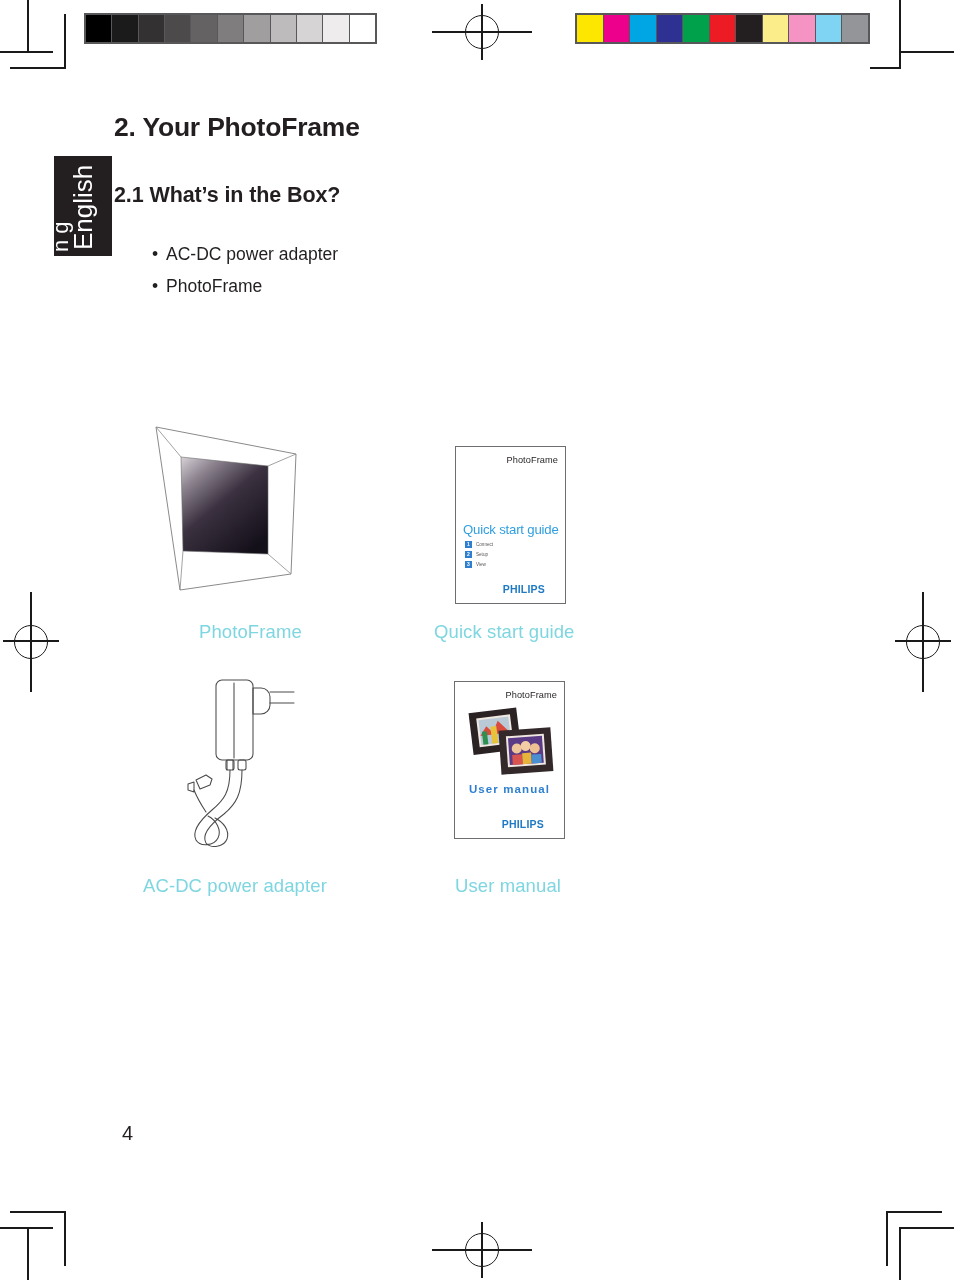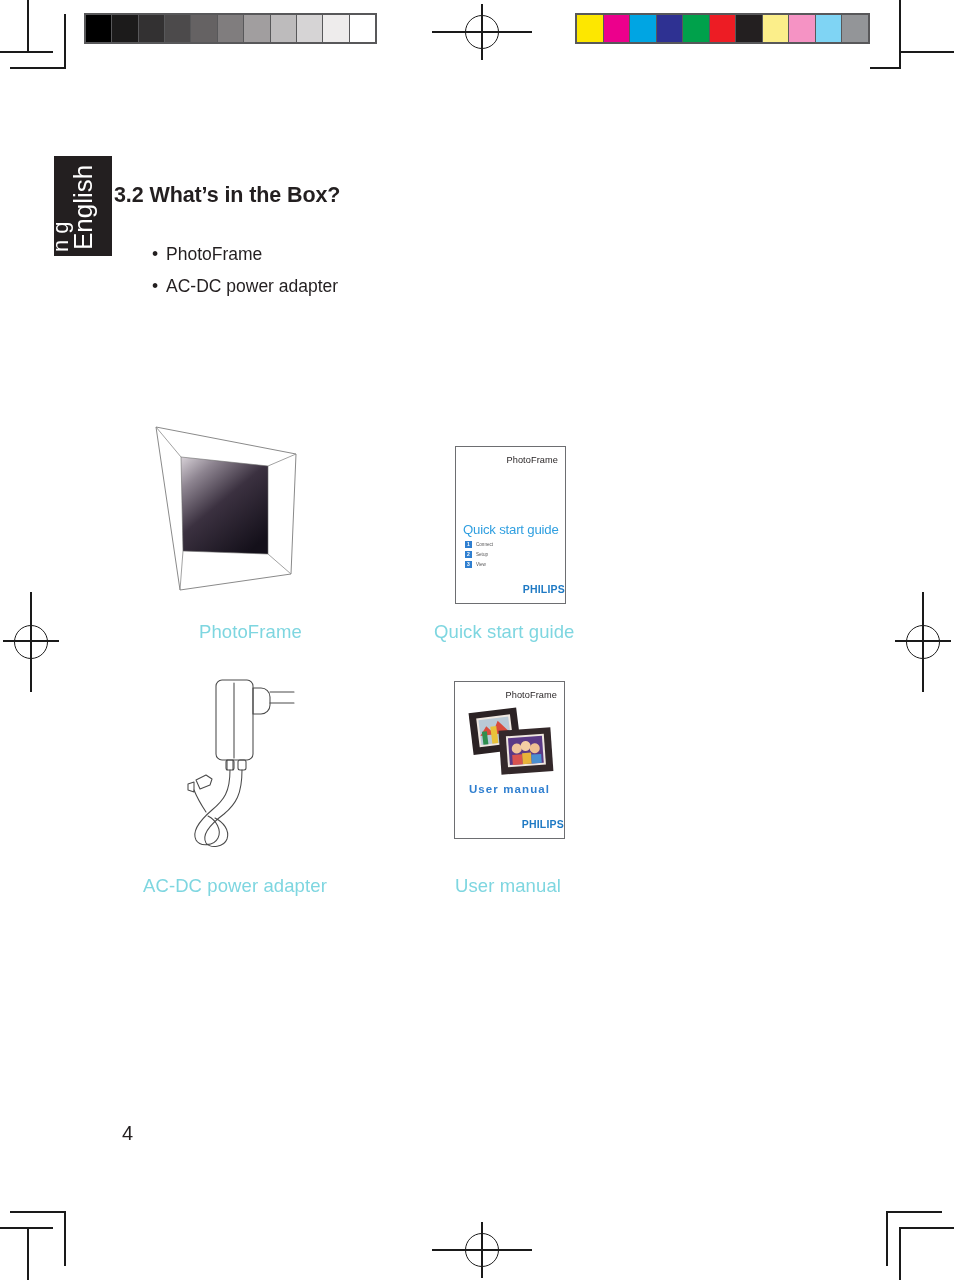--- a/index.html
+++ b/index.html
@@ -165,21 +165,21 @@
     background: #2f7fd0;
     color: #ffffff;
     font-size: 5px;
     line-height: 7px;
     text-align: center;
     font-weight: bold;
   }
   .booklet .steps .txt { font-size: 4.6px; color: #58585a; }
   .booklet .philips {
     position: absolute;
-    right: 0;
+    right: 20px;
     bottom: 8px;
     font-size: 10.5px;
     font-weight: bold;
     color: #1f7ac4;
     letter-spacing: 0.2px;
   }
 
   .pagenum {
     position: absolute;
     left: 122px;
@@ -259,25 +259,26 @@
     <div class="sw" style="background: rgb(147, 149, 152);"></div>
   </div>
 
 <div class="page">
 
   <div class="lang-tab">
     <div class="ghost">n g</div>
     <div class="label">English</div>
   </div>
 
-  <h2 class="section">3.2 What’s in the Box?</h2>
+  <h1 class="chapter">2. Your PhotoFrame</h1>
+  <h2 class="section">2.1 What’s in the Box?</h2>
 
   <ul class="box-list" id="box-list">
+      <li><span class="bul">•</span><span>AC-DC power adapter</span></li>
       <li><span class="bul">•</span><span>PhotoFrame</span></li>
-      <li><span class="bul">•</span><span>AC-DC power adapter</span></li>
     </ul>
 
   <div class="fig" style="left:148px; top:418px; width:180px; height:185px;">
     <svg width="180" height="185" viewBox="0 0 180 185">
       <defs>
         <linearGradient id="scrGrad" x1="0" y1="0" x2="0.75" y2="1">
           <stop offset="0%" stop-color="#d8d2d8"></stop>
           <stop offset="22%" stop-color="#8d8490"></stop>
           <stop offset="52%" stop-color="#3b3140"></stop>
           <stop offset="100%" stop-color="#14101a"></stop>

